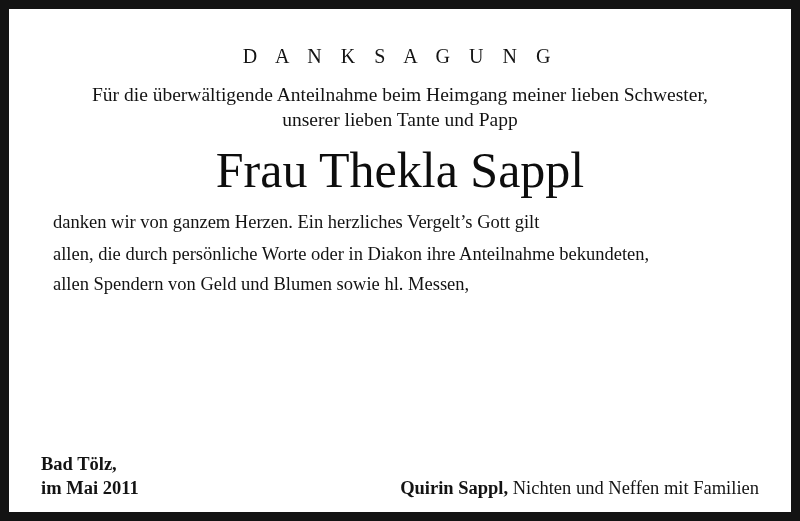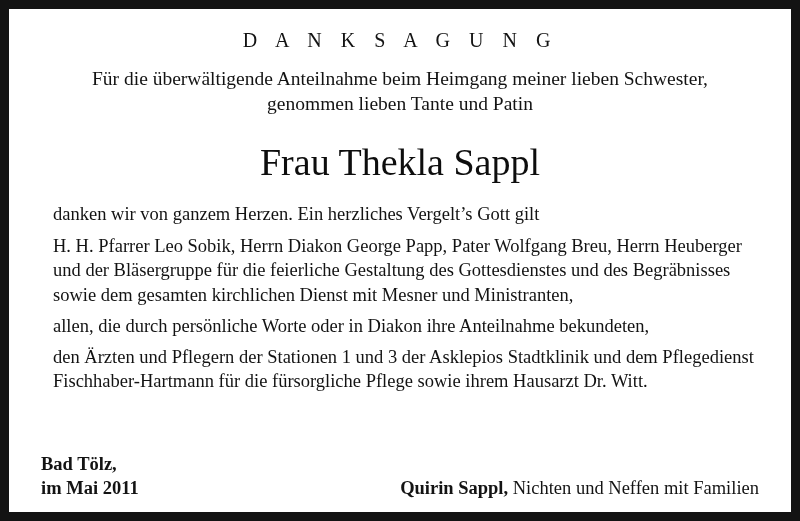--- a/index.html
+++ b/index.html
@@ -12,21 +12,21 @@
     background: #ffffff;
     font-family: "Liberation Serif", serif;
     color: #111111;
   }
   .notice {
     box-sizing: border-box;
     width: 800px;
     height: 521px;
     background: #ffffff;
     border: 9px solid #131313;
-    padding: 12px 32px 10px 32px;
+    padding: 28px 32px 10px 32px;
     display: flex;
     flex-direction: column;
   }
   .heading {
     text-align: center;
     font-size: 20px;
     letter-spacing: 7px;
     margin-top: 8px;
     margin-bottom: 14px;
     color: #131313;
@@ -39,23 +39,23 @@
     color: #131313;
   }
   .intro-line2 {
     text-align: center;
     font-size: 19.5px;
     line-height: 25px;
     color: #131313;
   }
   .name {
     text-align: center;
-    font-size: 38px;
+    font-size: 50px;
     line-height: 52px;
-    margin-top: 20px;
+    margin-top: 12px;
     margin-bottom: 14px;
     color: #0d0d0d;
     font-family: "Liberation Serif", serif;
   }
   .body-block {
     font-size: 18.5px;
     line-height: 24.5px;
     color: #131313;
   }
   .para {
@@ -88,29 +88,28 @@
   }
 </style>
 </head>
 <body>
 
 <div class="notice">
 
   <div class="heading">D A N K S A G U N G</div>
 
   <div class="intro">Für die überwältigende Anteilnahme beim Heimgang meiner lieben Schwester,</div>
-  <div class="intro-line2">genommen lieben Tante und Patin</div>
+  <div class="intro-line2">unserer lieben Tante und Papp</div>
 
   <div class="name">Frau Thekla Sappl</div>
 
   <div class="body-block">
     <p class="para">danken wir von ganzem Herzen. Ein herzliches Vergelt’s Gott gilt</p>
-    <p class="para">H. H. Pfarrer Leo Sobik, Herrn Diakon George Papp, Pater Wolfgang Breu, Herrn Heuberger und der Bläsergruppe für die feierliche Gestaltung des Gottesdienstes und des Begräbnisses sowie dem gesamten kirchlichen Dienst mit Mesner und Ministranten,</p>
     <p class="para tight">allen, die durch persönliche Worte oder in Diakon ihre Anteilnahme bekundeten,</p>
-    <p class="para">den Ärzten und Pflegern der Stationen 1 und 3 der Asklepios Stadtklinik und dem Pflegedienst Fischhaber-Hartmann für die fürsorgliche Pflege sowie ihrem Hausarzt Dr. Witt.</p>
+    <p class="para tight">allen Spendern von Geld und  Blumen sowie hl. Messen,</p>
   </div>
 
   <div class="footer">
     <div class="footer-left">
       <div>Bad Tölz,</div>
       <div>im Mai 2011</div>
     </div>
     <div class="footer-right">
       <b>Quirin Sappl,</b><span> Nichten und Neffen mit Familien</span>
     </div>

